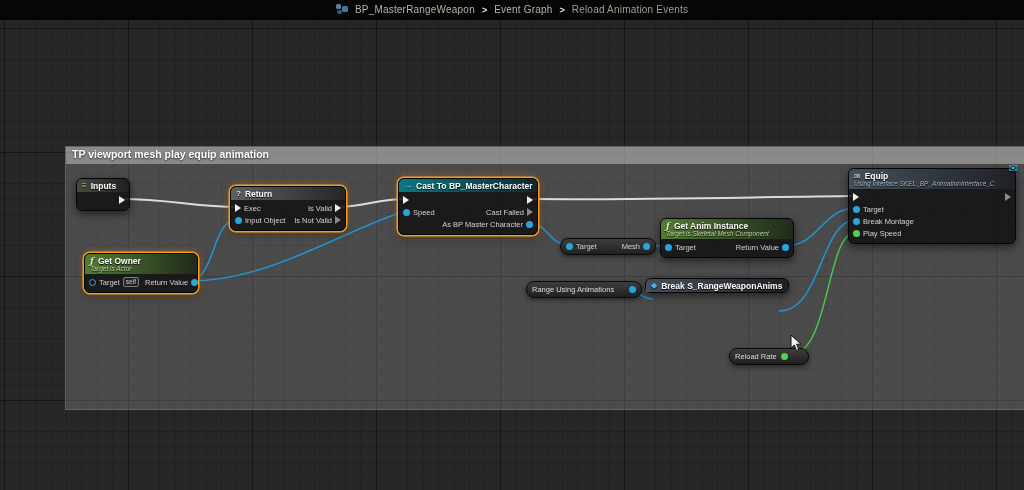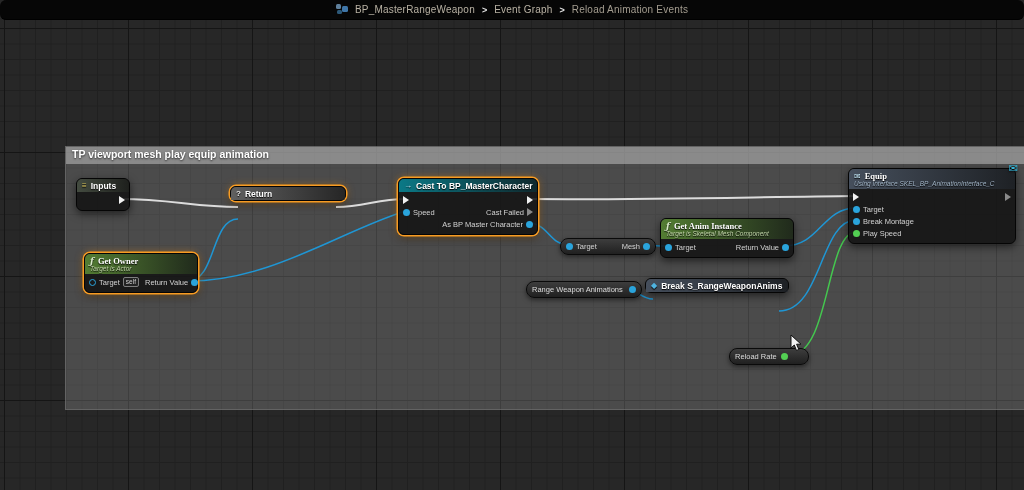--- a/index.html
+++ b/index.html
@@ -8,21 +8,21 @@
     background-color:#272727;
     background-image:
       linear-gradient(#151515 1px,transparent 1px),
       linear-gradient(90deg,#151515 1px,transparent 1px),
       linear-gradient(#202020 1px,transparent 1px),
       linear-gradient(90deg,#202020 1px,transparent 1px);
     background-size:124px 124px,124px 124px,15.5px 15.5px,15.5px 15.5px;
     background-position:4px 28px,4px 28px,4px 28px,4px 28px;}
   
   .topbar{position:absolute;left:0;top:0;width:1024px;height:19px;background:#060606;
-    border-bottom:1px solid #000;display:flex;align-items:center;justify-content:center;gap:7px;z-index:10;border-radius:6px;}
+    border-bottom:1px solid #000;display:flex;align-items:center;justify-content:center;gap:7px;z-index:10;}
   .crumb{font-size:10px;color:#b9b2a4;letter-spacing:.2px;}
   .crumb.dim{color:#a49d90;}
   .sep{font-size:9px;color:#e8e8e8;font-weight:bold;}
   .bpicon{position:relative;width:12px;height:11px;display:inline-block;}
   .bpicon i{position:absolute;border-radius:1.5px;}
   .bpicon i:nth-child(1){left:0;top:0;width:5px;height:5px;background:#5e7f9b;}
   .bpicon i:nth-child(2){left:6px;top:2px;width:6px;height:6px;background:#3f76a8;}
   .bpicon i:nth-child(3){left:1px;top:6px;width:5px;height:4px;background:#2c5878;}
   
   .comment{position:absolute;left:52px;top:146px;width:970px;height:262px;
@@ -31,21 +31,21 @@
     font-weight:bold;padding:1px 6px;text-shadow:0 1px 2px rgba(0,0,0,.7);white-space:nowrap;}
   
   svg.wires{position:absolute;left:0;top:0;z-index:2;pointer-events:none;}
   
   .n{position:absolute;z-index:3;background:rgba(19,19,19,.88);border:1px solid #050505;
     border-radius:6px;box-shadow:0 3px 8px rgba(0,0,0,.55);color:#d6d6d6;}
   .n.sel{box-shadow:0 0 0 1.5px #f79b22,0 0 9px rgba(247,155,34,.55),0 3px 8px rgba(0,0,0,.55);}
   .nh{display:flex;align-items:center;gap:4px;height:13px;padding:0 5px;border-radius:5px 5px 0 0;
     font-size:8.5px;font-weight:bold;color:#fff;text-shadow:0 1px 1px #000;white-space:nowrap;overflow:hidden;}
   .nh2{height:20px;flex-wrap:wrap;align-content:center;row-gap:0;}
-  .nh .t1{line-height:10px;font-family:Liberation Serif, serif;}
+  .nh .t1{line-height:10px;}
   .nh .sub{width:100%;font-weight:normal;font-style:italic;font-size:6.5px;line-height:7px;margin-top:-1px;}
   .nh.green{background:linear-gradient(90deg,rgba(86,130,52,.95),rgba(40,62,30,.45));}
   .nh.green .sub{color:#c0d4a8;}
   .nh.teal{background:linear-gradient(90deg,rgba(10,126,140,.95),rgba(5,60,70,.45));}
   .nh.gray{background:linear-gradient(90deg,rgba(100,100,100,.95),rgba(52,52,52,.45));}
   .nh.slate{background:linear-gradient(90deg,rgba(72,82,96,.95),rgba(34,40,48,.5));}
   .nh.slate .sub{color:#9fb2c4;}
   .nh.dark{background:linear-gradient(90deg,rgba(70,78,66,.95),rgba(34,38,32,.5));}
   .nicon{font-size:8px;color:#cfe3ef;font-weight:bold;}
   .fico{font-family:"DejaVu Serif",serif;font-style:italic;color:#d9ecc9;font-size:9px;}
@@ -117,20 +117,42 @@
           </span>
         </div>
       </div>
   </div>
 
   <div class="n sel" style="left:230px;top:186px;width:114px;">
     <div class="nh gray">
       <span class="nicon" style="color:#e6e6e6;">?</span>
       <span>Return</span>
     </div>
+    <div class="nb">
+      <div class="r">
+        <span class="L">
+            <span class="tri"></span>
+            <span>Exec</span>
+          </span>
+        <span class="R">
+            <span>Is Valid</span>
+            <span class="tri"></span>
+          </span>
+      </div>
+      <div class="r">
+        <span class="L">
+            <span class="pc"></span>
+            <span>Input Object</span>
+          </span>
+        <span class="R">
+            <span>Is Not Valid</span>
+            <span class="tri h"></span>
+          </span>
+      </div>
+    </div>
   </div>
 
   <div class="n sel" style="left:398px;top:178px;width:138px;">
     <div class="nh teal">
       <span class="nicon">→</span>
       <span>Cast To BP_MasterCharacter</span>
     </div>
     <div class="nb">
       <div class="r">
         <span class="L">
@@ -205,21 +227,21 @@
           </span>
         <span class="R">
             <span>Return Value</span>
             <span class="pc"></span>
           </span>
       </div>
     </div>
   </div>
 
   <div class="pill" style="left:526px;top:281px;width:104px;justify-content:space-between;">
-    <span>Range Weapon Animations</span>
+    <span>Range Using Animations</span>
     <span class="pc"></span>
   </div>
 
   <div class="n" style="left:645px;top:278px;width:142px;">
     <div class="nh slate">
       <span class="nicon" style="color:#4fb3e0;">◆</span>
       <span>Break S_RangeWeaponAnims</span>
     </div>
   </div>
 

